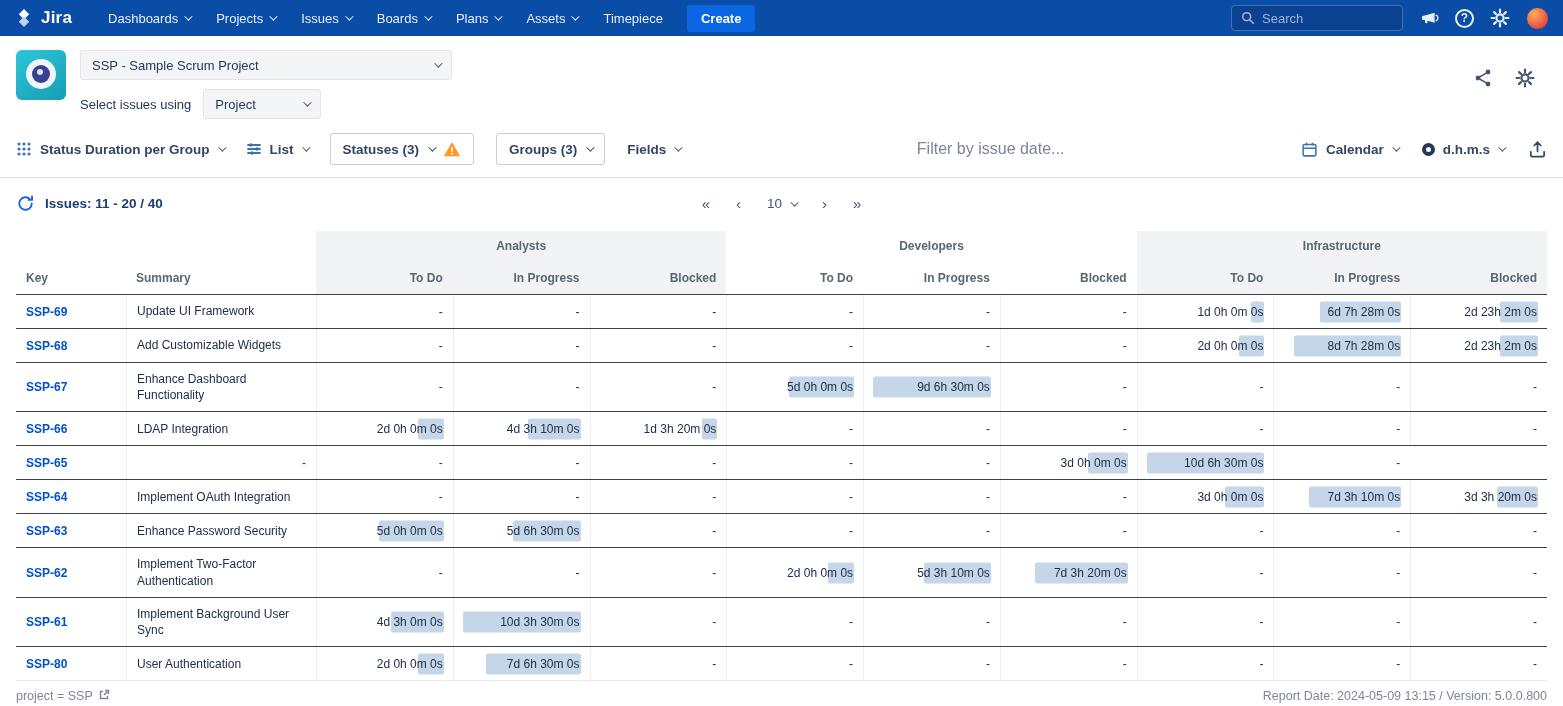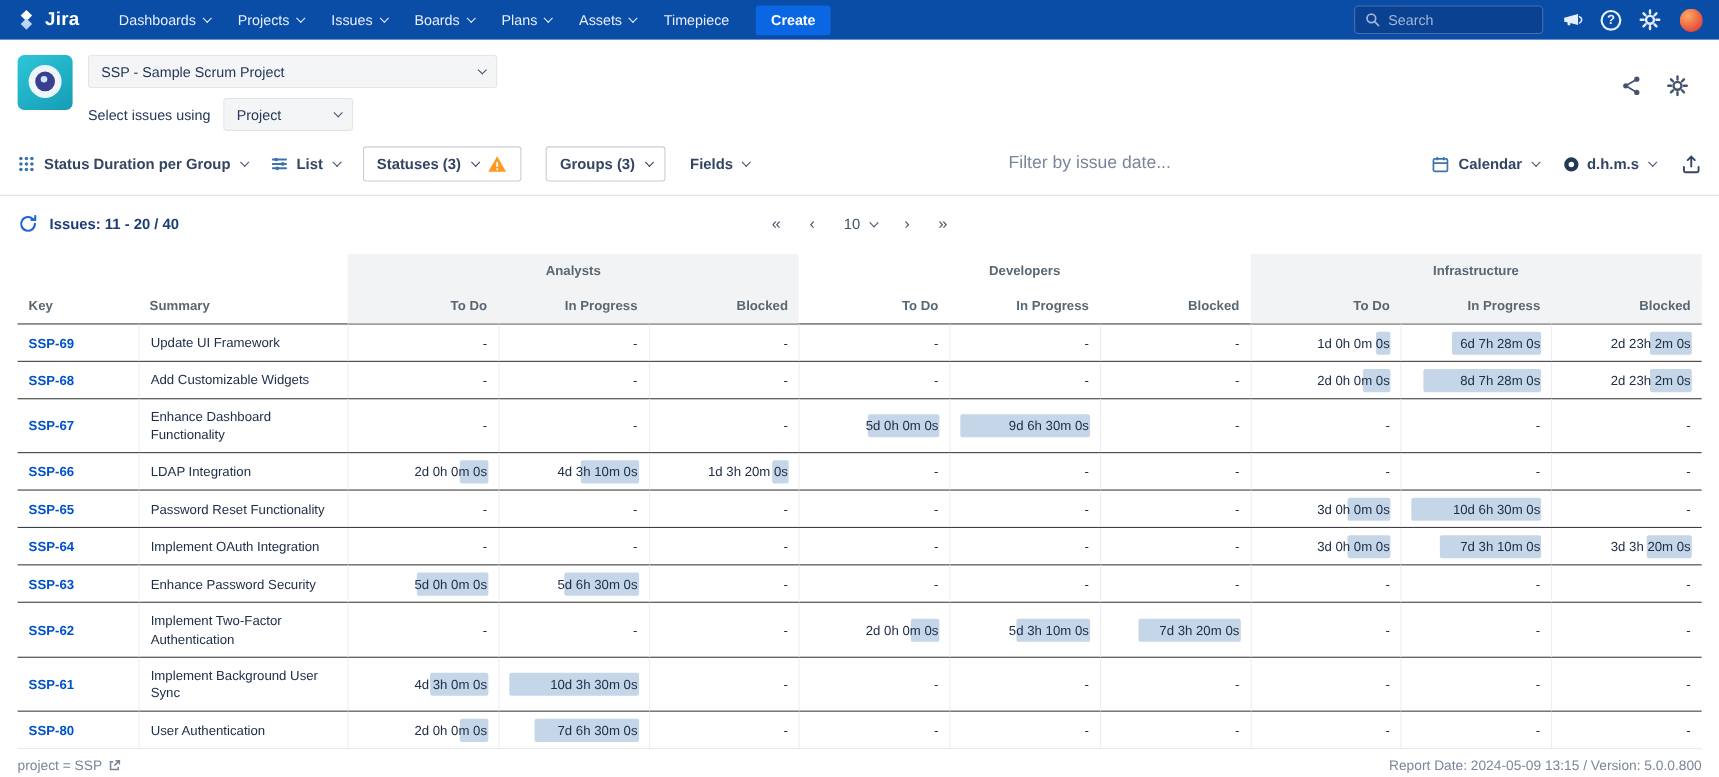--- a/index.html
+++ b/index.html
@@ -78,21 +78,21 @@
   .td.key-cell a, .key-link { color:#0052cc; font-weight:700; font-size:12px; text-decoration:none; cursor:pointer; }
   .td.summary-cell { color:#20304a; line-height:1.35; }
   .td.dur { justify-content:flex-end; position:relative; color:#20304a; border-left:1px solid #edeef1; }
   .td.summary-cell { border-left:1px solid #edeef1; }
   .bar { position:absolute; right:9px; top:50%; transform:translateY(-50%); height:21px; background:#c5d6e8; border-radius:2px;
     max-width:calc(100% - 18px); }
   .dur-text { position:relative; z-index:1; }
 
   
   .footer { display:flex; justify-content:space-between; align-items:center; padding:8px 16px 10px 16px; color:#7a869a; font-size:12.5px; }
-  .footer-left { display:flex; align-items:center; gap:5px; cursor:pointer; }
+  .footer-left { display:flex; align-items:flex-start; gap:5px; cursor:pointer; }
 
   svg { display:block; }
 </style>
 </head>
 <body>
 
 <div class="page">
 
   <div class="topnav">
     <div class="brand">
@@ -449,21 +449,20 @@
             <span class="dur-text">-</span>
           </div>
           <div class="td dur">
             <span class="dur-text">-</span>
           </div>
         </div>
         <div class="grid trow">
           <div class="td key-cell">
             <span class="key-link">SSP-65</span>
           </div>
-          <div class="td summary-cell">Password Reset Functionality</div>
           <div class="td dur">
             <span class="dur-text">-</span>
           </div>
           <div class="td dur">
             <span class="dur-text">-</span>
           </div>
           <div class="td dur">
             <span class="dur-text">-</span>
           </div>
           <div class="td dur">

